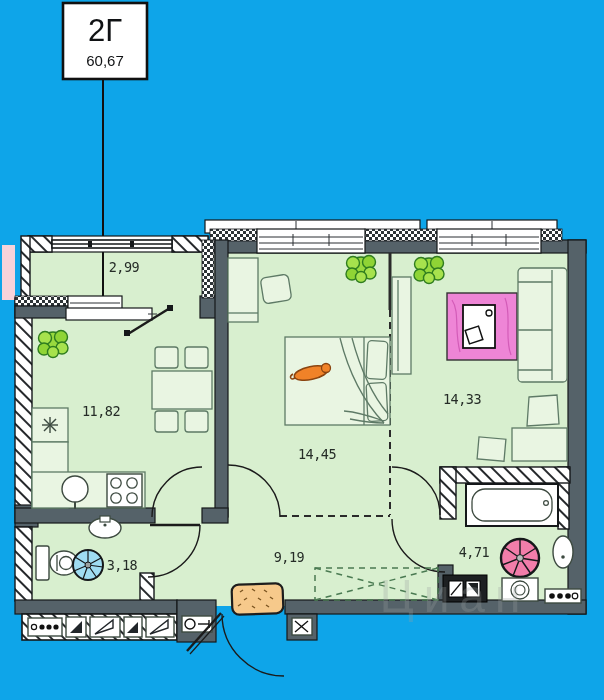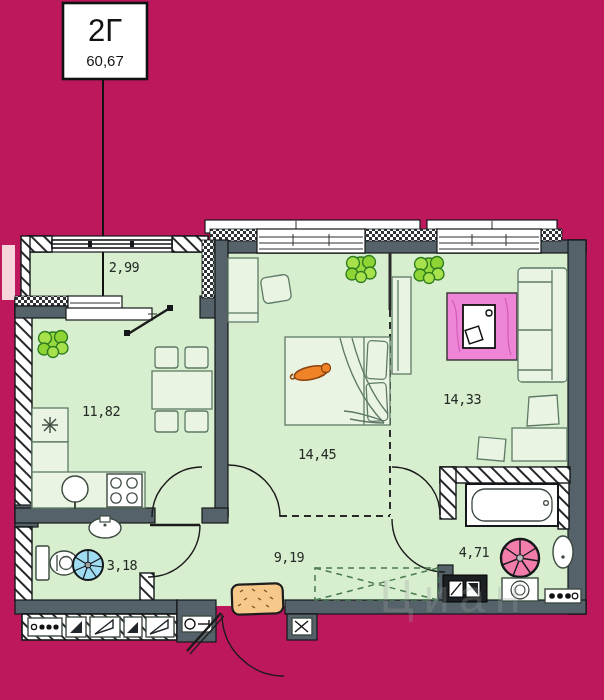--- a/index.html
+++ b/index.html
@@ -1,16 +1,16 @@
 <!DOCTYPE html>
 <html><head>
 <meta charset="utf-8">
 <style>
   html,body{margin:0;padding:0;background:#ffffff;}
-  .stage{width:604px;height:700px;position:relative;background:#be185d;overflow:hidden;}
+  .stage{width:604px;height:700px;position:relative;background:#0ea5e9;overflow:hidden;}
   svg{display:block;}
   .wall{fill:#556269;stroke:#15181a;stroke-width:1.2;}
   .wallblack{fill:#1d2022;stroke:#000;stroke-width:1;}
   .hatchwall{fill:url(#hatch);stroke:#15181a;stroke-width:1.4;}
   .chk{fill:url(#chk);stroke:#15181a;stroke-width:0.8;}
   .furn{fill:none;stroke:#5e7a66;stroke-width:1.3;}
   .furnfill{fill:#e9f5e2;stroke:#5e7a66;stroke-width:1.3;}
   .appl{fill:#ffffff;stroke:#3d4a40;stroke-width:1.4;}
   .door{fill:none;stroke:#1b1b1b;stroke-width:1.4;}
   .leaf{stroke:#1b1b1b;stroke-width:2.4;}

